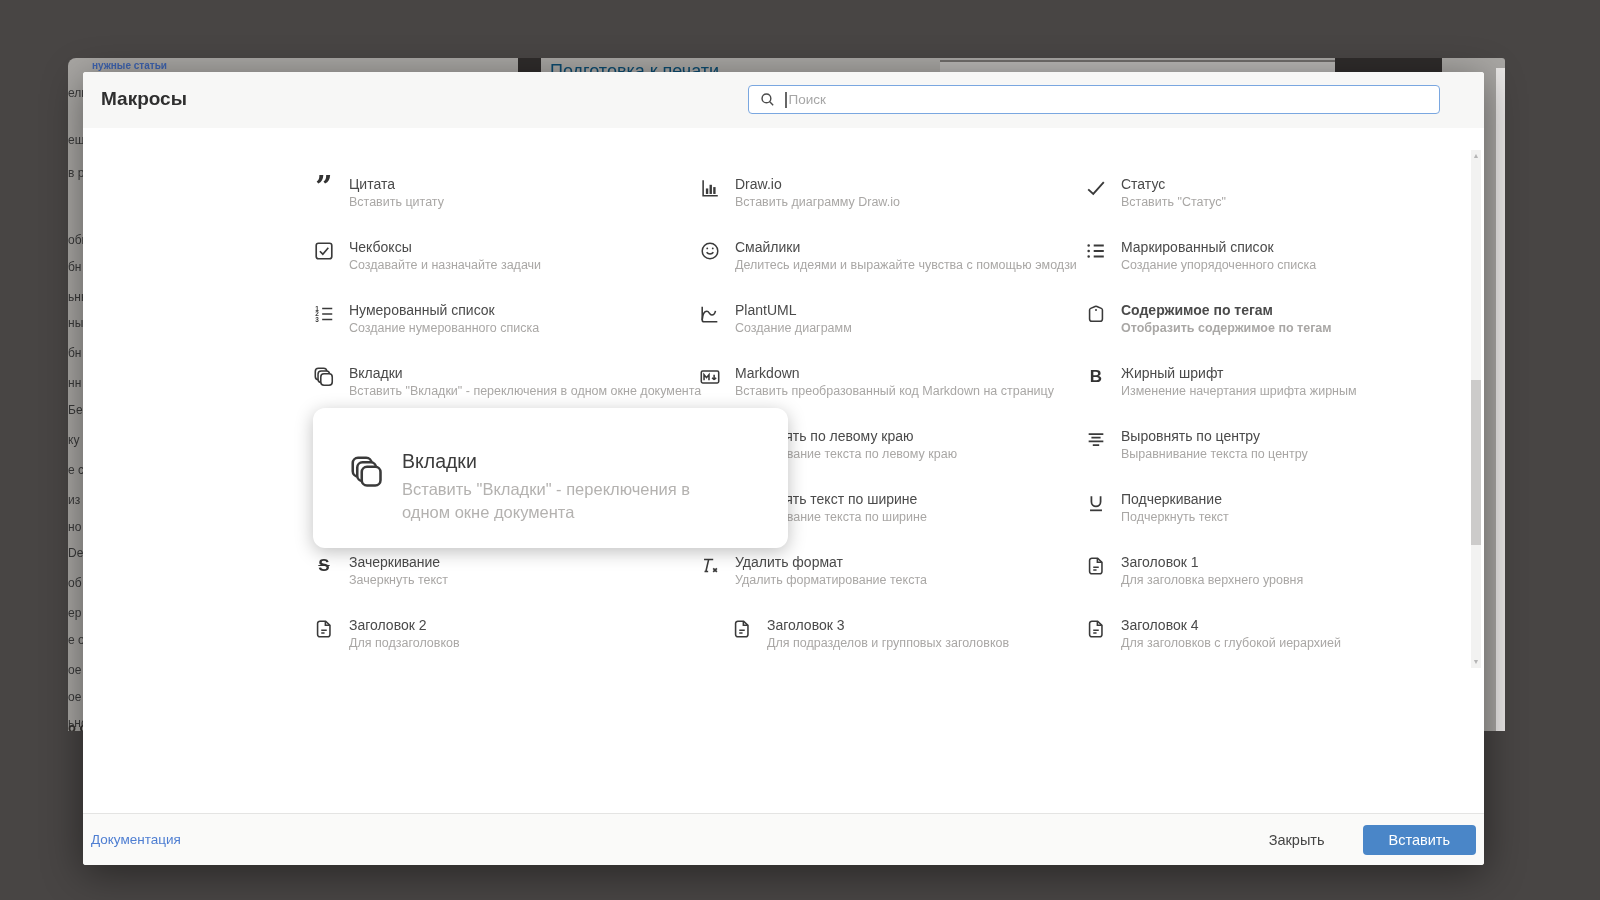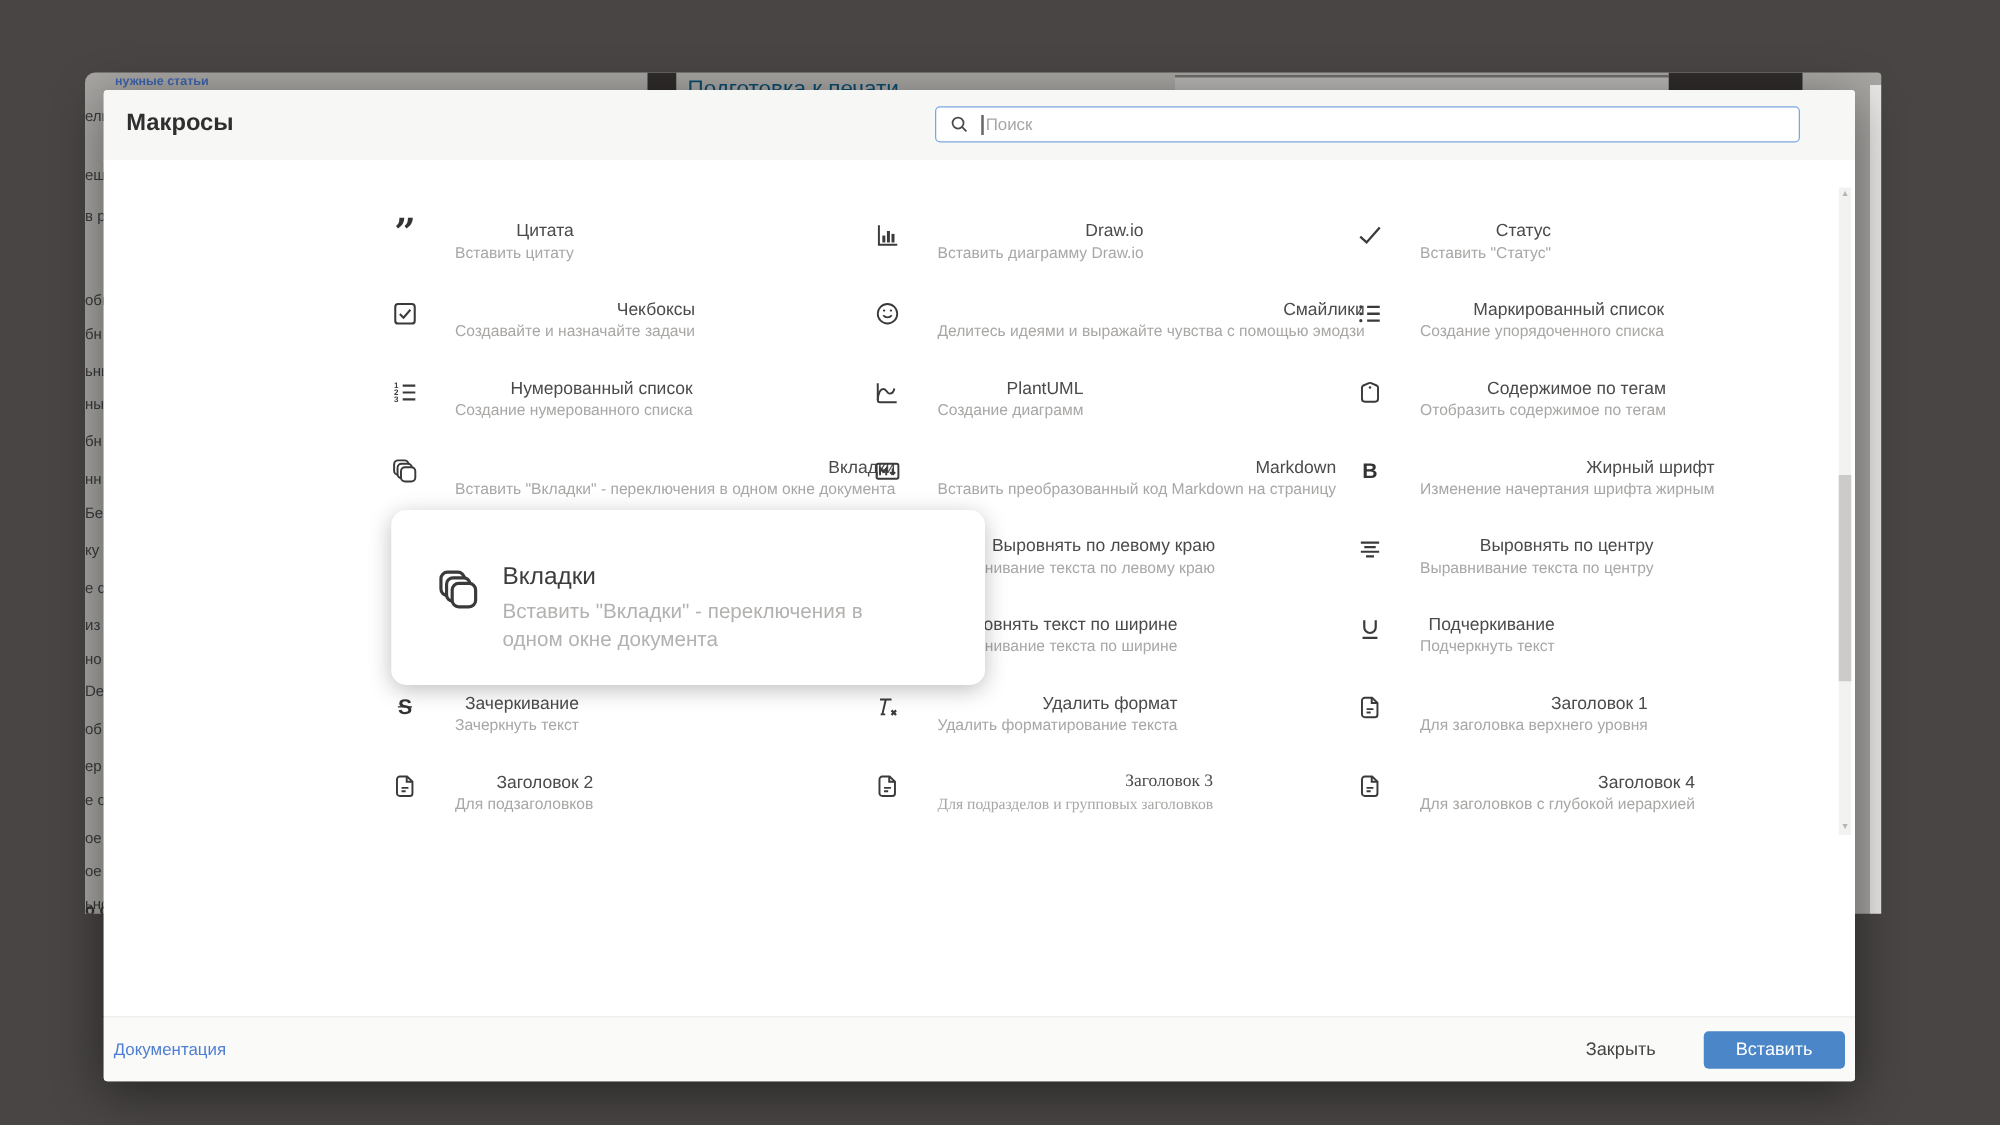--- a/index.html
+++ b/index.html
@@ -25,21 +25,21 @@
   .modal-header{position:absolute;left:0;top:0;right:0;height:56px;background:#f7f7f6;border-bottom:1px solid #e2e1e0;border-radius:3px 3px 0 0;}
   .modal-title{position:absolute;left:18px;top:16px;font-size:19px;font-weight:700;color:#2f2f2f;}
   .search-box{position:absolute;left:665px;top:13px;width:692px;height:29px;background:#fff;border:1.5px solid var(--search-border,#7aa7e0);border-radius:4px;display:flex;align-items:center;padding-left:10px;box-sizing:border-box;}
   .search-box .icon{width:17px;height:17px;display:inline-block;}
   .caret{width:1.5px;height:16px;background:#666;margin:0 2px 0 9px;}
   .search-ph{font-size:13.5px;color:#a6a6a6;}
 
   .grid{position:absolute;left:0;top:56px;right:0;bottom:52px;overflow:hidden;background:#fff;}
   .cell{position:absolute;display:flex;align-items:flex-start;cursor:pointer;}
   .cell .icon{width:22px;height:22px;flex:0 0 22px;margin-top:1px;display:flex;align-items:center;justify-content:center;}
-  .cell .txt{margin-left:29px;display:block;text-align:right;}
+  .cell .txt{margin-left:14px;display:block;}
   .cell .t{display:block;font-size:14px;color:#4a4a4a;line-height:17px;}
   .cell .d{display:block;font-size:12.5px;color:#a9a7a5;line-height:15px;margin-top:2px;}
   .icon svg{width:100%;height:100%;display:block;}
   .tglyph{font-family:"Liberation Sans",sans-serif;color:#333;line-height:22px;}
   .q-glyph{font:700 30px "DejaVu Serif",serif;color:#333;line-height:22px;display:block;margin-top:-2px;}
 
   
   .tooltip{position:absolute;left:230px;top:336px;width:475px;height:140px;background:#fff;border-radius:12px;box-shadow:0 4px 18px rgba(0,0,0,.25);z-index:6;}
   .tooltip .icon-lg{position:absolute;left:36px;top:46px;width:36px;height:36px;display:block;}
   .tooltip .icon-lg svg{width:100%;height:100%;}
@@ -209,21 +209,21 @@
             <svg viewBox="0 0 24 24" fill="none" stroke="#3a3a3a" stroke-width="1.7">
               <path d="M3.5 4v14.5a2 2 0 0 0 2 2H20"></path>
               <path d="M3.5 18.5c.5-6 2.5-9.5 5-9.5 3 0 2.5 4 5.5 4 2.2 0 3.4-1.6 4-4.5"></path>
             </svg>
           </span>
           <span class="txt">
             <span class="t">PlantUML</span>
             <span class="d">Создание диаграмм</span>
           </span>
         </div>
-        <div class="cell" style="left: 1002px; top: 174px;">
+        <div class="cell" style="left: 1002px; top: 174px; font-weight: bold;">
           <span class="icon">
             <svg viewBox="0 0 24 24" fill="none" stroke="#3a3a3a" stroke-width="1.7">
               <path d="M11 3.8 6.2 5.9A2 2 0 0 0 5 7.7v9.8A2.5 2.5 0 0 0 7.5 20h9a2.5 2.5 0 0 0 2.5-2.5V7.7a2 2 0 0 0-1.2-1.8L13 3.8a2.5 2.5 0 0 0-2 0z"></path>
               <circle cx="12" cy="7.6" r="1.1" fill="#3a3a3a" stroke="none"></circle>
             </svg>
           </span>
           <span class="txt">
             <span class="t">Содержимое по тегам</span>
             <span class="d">Отобразить содержимое по тегам</span>
           </span>
@@ -348,21 +348,21 @@
               <path d="M7.5 3.5h6.3L18.5 8v10a2.5 2.5 0 0 1-2.5 2.5H7.5A2.5 2.5 0 0 1 5 18V6a2.5 2.5 0 0 1 2.5-2.5z"></path>
               <path d="M13.5 3.7V8h4.8"></path>
               <path d="M9 13.4h6M9 16.4h3.6"></path>
             </svg>
           </span>
           <span class="txt">
             <span class="t">Заголовок 2</span>
             <span class="d">Для подзаголовков</span>
           </span>
         </div>
-        <div class="cell" style="left: 616px; top: 489px; font-family: Liberation Serif, serif;">
+        <div class="cell" style="left: 648px; top: 489px;">
           <span class="icon">
             <svg viewBox="0 0 24 24" fill="none" stroke="#3a3a3a" stroke-width="1.7">
               <path d="M7.5 3.5h6.3L18.5 8v10a2.5 2.5 0 0 1-2.5 2.5H7.5A2.5 2.5 0 0 1 5 18V6a2.5 2.5 0 0 1 2.5-2.5z"></path>
               <path d="M13.5 3.7V8h4.8"></path>
               <path d="M9 13.4h6M9 16.4h3.6"></path>
             </svg>
           </span>
           <span class="txt">
             <span class="t">Заголовок 3</span>
             <span class="d">Для подразделов и групповых заголовков</span>

